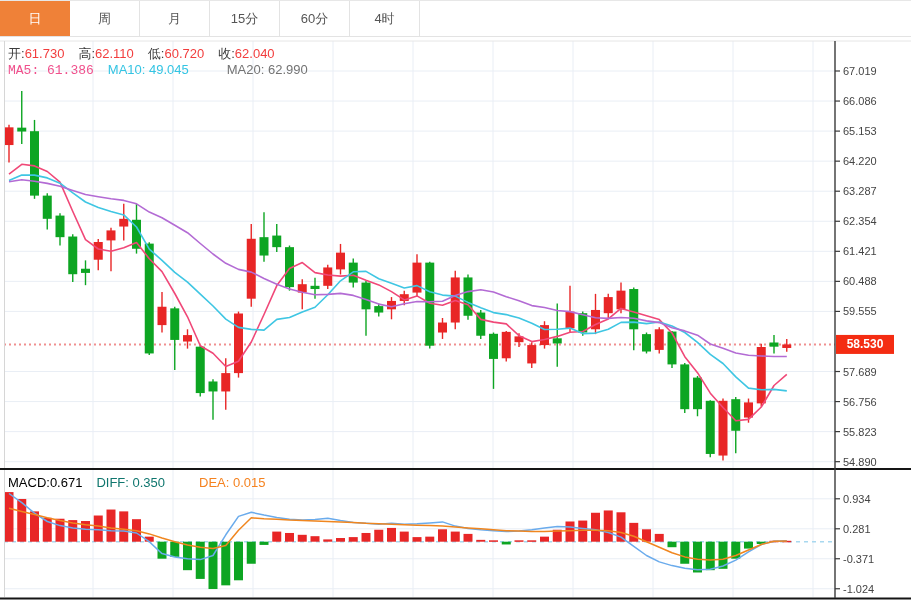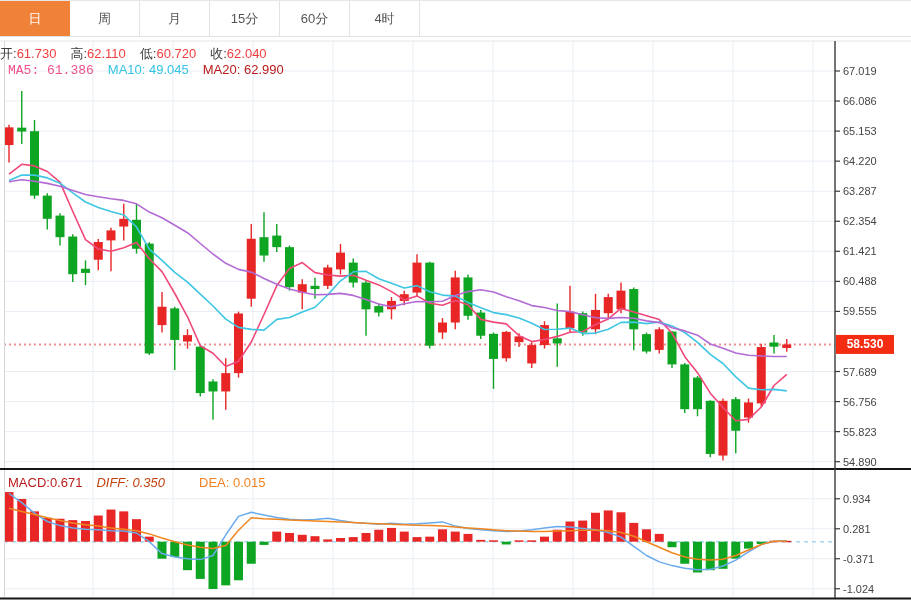--- a/index.html
+++ b/index.html
@@ -6,21 +6,21 @@
   #app{position:relative;width:911px;height:601px;background:#fff;overflow:hidden;
        font-family:"Liberation Sans",sans-serif;}
   
   #tabbar{position:absolute;left:0;top:0;width:911px;height:37px;display:flex;
           border-top:1px solid #e7e7e7;border-bottom:1px solid #e3e3e3;box-sizing:border-box;background:#fff;}
   .tab{width:70px;height:100%;display:flex;align-items:center;justify-content:center;
        font-size:13px;color:#555;border-right:1px solid #e3e3e3;box-sizing:border-box;cursor:pointer;background:#fff;}
   .tab.active{background:#ef8138;color:#fff;border-right:none;}
   
   .legend{position:absolute;font-size:13px;white-space:nowrap;z-index:5;pointer-events:none;}
-  #legend-ohlc{left:0;top:45px;}
+  #legend-ohlc{left:8px;top:45px;}
   #legend-ma{left:8px;top:62px;}
   #legend-macd{left:8px;top:475px;}
   .seg{margin-right:14px;}
   .seg .lbl{color:#3c3c3c;}
   svg{position:absolute;left:0;top:0;}
   svg text{font-family:"Liberation Sans",sans-serif;}
 </style>
 </head>
 <body>
 
@@ -302,15 +302,15 @@
       <text x="843" y="532.7908600000001" fill="#444444" font-size="11" text-anchor="start" font-weight="normal">0.281</text>
       <line x1="835" y1="558.74374" x2="840" y2="558.74374" stroke="#3a3a3a" stroke-width="1.2"></line>
       <text x="843" y="562.74374" fill="#444444" font-size="11" text-anchor="start" font-weight="normal">-0.371</text>
       <line x1="835" y1="588.74256" x2="840" y2="588.74256" stroke="#3a3a3a" stroke-width="1.2"></line>
       <text x="843" y="592.74256" fill="#444444" font-size="11" text-anchor="start" font-weight="normal">-1.024</text>
       <rect x="836" y="334.93069000000014" width="58" height="19" fill="#f42c12"></rect>
       <text x="865" y="348.43069000000014" fill="#ffffff" font-size="12" text-anchor="middle" font-weight="bold">58.530</text>
     </svg>
 
   <div id="legend-ohlc" class="legend"><span class="seg"><span class="lbl">开:</span><span style="color: rgb(242, 61, 61);">61.730</span></span><span class="seg"><span class="lbl">高:</span><span style="color: rgb(242, 61, 61);">62.110</span></span><span class="seg"><span class="lbl">低:</span><span style="color: rgb(242, 61, 61);">60.720</span></span><span class="seg"><span class="lbl">收:</span><span style="color: rgb(242, 61, 61);">62.040</span></span></div>
-  <div id="legend-ma" class="legend"><span class="seg" style="color: rgb(240, 80, 140); font-family: Liberation Mono, monospace;">MA5: 61.386</span><span class="seg" style="color: rgb(51, 196, 227);">MA10: 49.045</span><span class="seg" style="color: #b91c1c;">MA20: 62.990</span></div>
-  <div id="legend-macd" class="legend"><span class="seg" style="color: #b91c1c;">MACD:0.671</span><span class="seg" style="color: #c2410c; font-style: italic;">DIFF: 0.350</span><span class="seg" style="color: rgb(245, 130, 31); margin-left: 20px;">DEA: 0.015</span></div>
+  <div id="legend-ma" class="legend"><span class="seg" style="color: rgb(240, 80, 140); font-family: Liberation Mono, monospace;">MA5: 61.386</span><span class="seg" style="color: rgb(51, 196, 227);">MA10: 49.045</span><span class="seg" style="color: #737373; margin-left: 24px;">MA20: 62.990</span></div>
+  <div id="legend-macd" class="legend"><span class="seg" style="color: #000000;">MACD:0.671</span><span class="seg" style="color: #0f766e;">DIFF: 0.350</span><span class="seg" style="color: rgb(245, 130, 31); margin-left: 20px;">DEA: 0.015</span></div>
 </div>
 
 </body></html>

